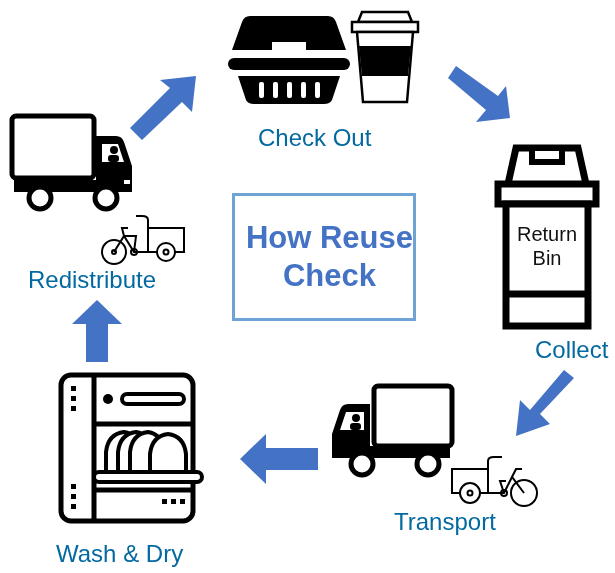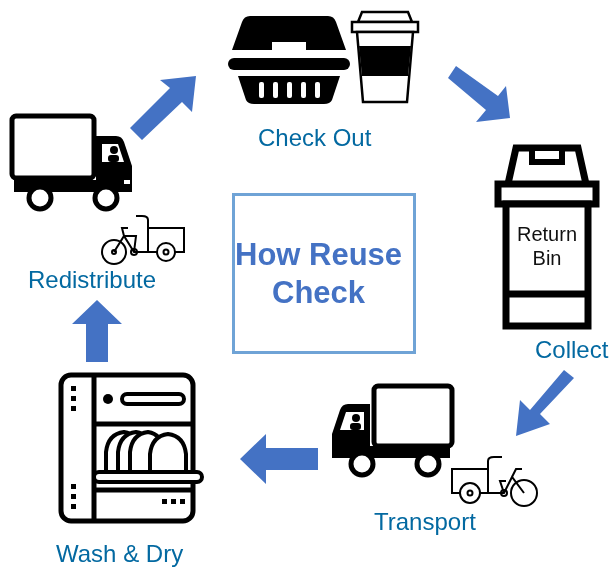--- a/index.html
+++ b/index.html
@@ -1,18 +1,18 @@
 <!DOCTYPE html>
 <html><head>
 <meta charset="utf-8">
 <style>
   html, body { margin: 0; padding: 0; background: #ffffff; }
   body { width: 615px; height: 573px; position: relative; overflow: hidden; font-family: "Liberation Sans", sans-serif; }
   .label { position: absolute; font-size: 24px; color: #0369a1; white-space: nowrap; }
-  .center-box { position: absolute; left: 232px; top: 193px; width: 184px; height: 161px; border: 3px solid #6fa3d6; box-sizing: border-box; display: flex; align-items: center; justify-content: flex-start; text-align: center; }
+  .center-box { position: absolute; left: 232px; top: 193px; width: 184px; height: 128px; border: 3px solid #6fa3d6; box-sizing: border-box; display: flex; align-items: center; justify-content: flex-end; text-align: center; }
   .center-title { color: #4472c4; font-weight: bold; font-size: 31px; line-height: 38px; }
   .bin-text { position: absolute; font-size: 20px; color: #111; text-align: center; line-height: 24px; }
   svg { position: absolute; overflow: visible; }
 </style>
 </head>
 <body>
 
 <div class="center-box">
   <div class="center-title">
     <div>How Reuse</div>
@@ -78,21 +78,21 @@
   <g fill="none" stroke="#000" stroke-width="2">
     <rect x="2" y="14" width="36" height="24"></rect>
     <path d="M38 38 V6 Q38 2 44 2 H52"></path>
     <circle cx="20" cy="38" r="10" fill="#fff"></circle>
     <circle cx="20" cy="38" r="2.5"></circle>
     <circle cx="74" cy="38" r="13"></circle>
     <path d="M38 38 H54 L62 22 L74 38 M54 38 L50 26 H56 M62 22 L66 14 H72"></path>
     <circle cx="54" cy="38" r="3"></circle>
   </g>
 </svg>
-<div class="label" style="left:374px;top:508px">Transport</div>
+<div class="label" style="left:394px;top:508px">Transport</div>
 
 <svg style="left:240px;top:434px" width="80" height="50" viewBox="0 0 80 50">
   <polygon points="0,25 26,0 26,14 78,14 78,36 26,36 26,50" fill="#4472c4"></polygon>
 </svg>
 
 <svg style="left:58px;top:372px" width="146" height="152" viewBox="0 0 146 152">
   <g fill="none" stroke="#000" stroke-width="5">
     <rect x="3" y="3" width="132" height="146" rx="10"></rect>
     <line x1="36" y1="3" x2="36" y2="149"></line>
     <line x1="36" y1="52" x2="135" y2="52"></line>

